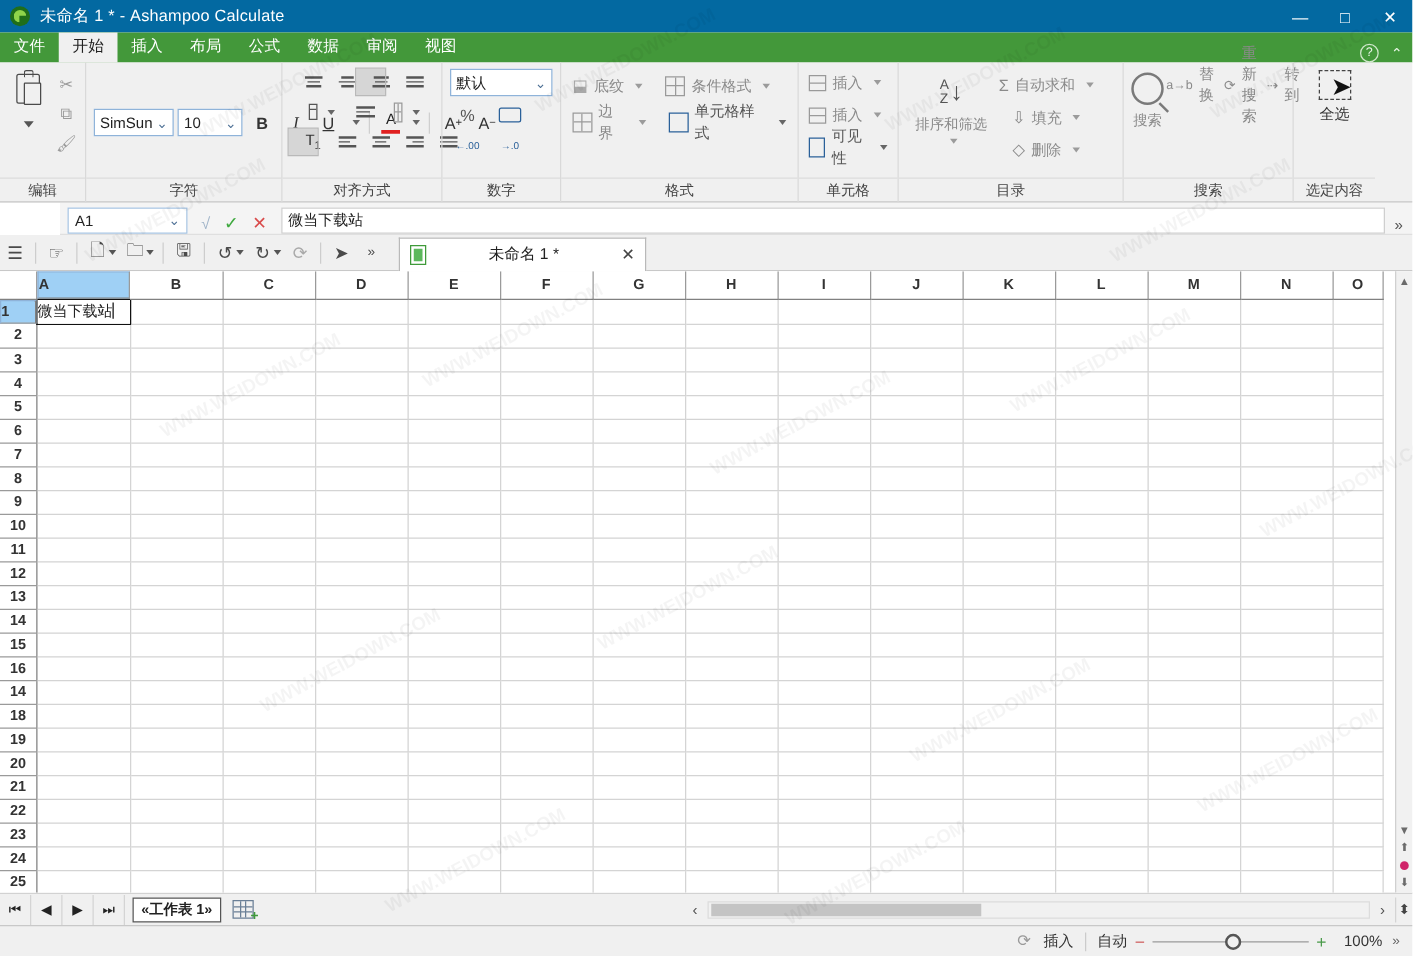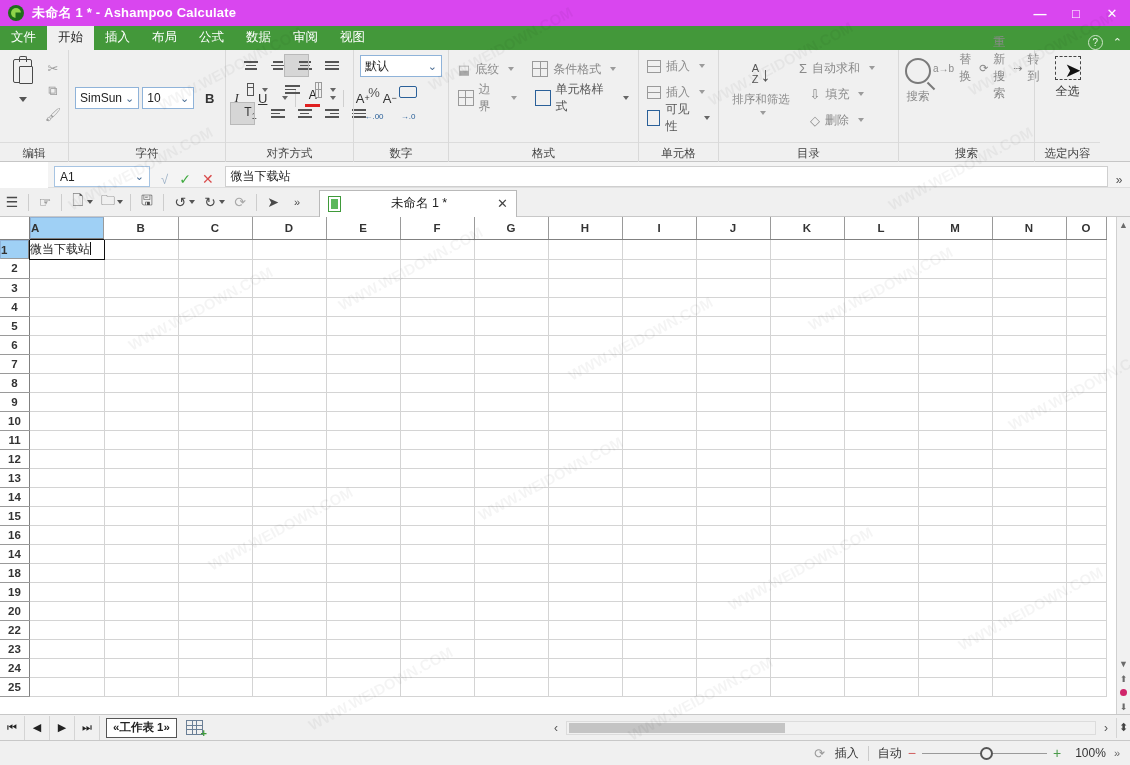--- a/index.html
+++ b/index.html
@@ -7,22 +7,22 @@
   body {
     width:1130px; height:765px; overflow:hidden;
     font-family:"Liberation Sans","DejaVu Sans",sans-serif;
     font-size:12px; color:#222; background:#fff;
     -webkit-font-smoothing:antialiased;
   }
   .app { position:relative; width:1130px; height:765px; display:flex; flex-direction:column; }
 
   
   .titlebar {
-    height:26px; background:#d946ef; display:flex; align-items:center;
-    color:#fff; flex:0 0 auto;font-weight:bold;
+    height:26px; background:#0369a1; display:flex; align-items:center;
+    color:#fff; flex:0 0 auto;
   }
   .app-logo {
     width:16px; height:16px; margin-left:8px; margin-right:8px;
     border-radius:50%; background:#1f6e1a; position:relative; flex:0 0 auto;
   }
   .app-logo::after{
     content:""; position:absolute; left:3px; top:3px; width:10px; height:10px;
     border-radius:50%; background:#8fd44a;
     clip-path: polygon(0 0,100% 0,100% 45%,45% 45%,45% 100%,0 100%);
   }
@@ -1019,20 +1019,38 @@
               <td class="cell" style="width: 74px;"></td>
               <td class="cell" style="width: 74px;"></td>
               <td class="cell" style="width: 74px;"></td>
               <td class="cell" style="width: 74px;"></td>
               <td class="cell" style="width: 74px;"></td>
               <td class="cell" style="width: 74px;"></td>
               <td class="cell" style="width: 74px;"></td>
               <td class="cell" style="width: 40px;"></td>
             </tr>
             <tr>
+              <th class="rowhead">21</th>
+              <td class="cell" style="width: 74px;"></td>
+              <td class="cell" style="width: 74px;"></td>
+              <td class="cell" style="width: 74px;"></td>
+              <td class="cell" style="width: 74px;"></td>
+              <td class="cell" style="width: 74px;"></td>
+              <td class="cell" style="width: 74px;"></td>
+              <td class="cell" style="width: 74px;"></td>
+              <td class="cell" style="width: 74px;"></td>
+              <td class="cell" style="width: 74px;"></td>
+              <td class="cell" style="width: 74px;"></td>
+              <td class="cell" style="width: 74px;"></td>
+              <td class="cell" style="width: 74px;"></td>
+              <td class="cell" style="width: 74px;"></td>
+              <td class="cell" style="width: 74px;"></td>
+              <td class="cell" style="width: 40px;"></td>
+            </tr>
+            <tr>
               <th class="rowhead">22</th>
               <td class="cell" style="width: 74px;"></td>
               <td class="cell" style="width: 74px;"></td>
               <td class="cell" style="width: 74px;"></td>
               <td class="cell" style="width: 74px;"></td>
               <td class="cell" style="width: 74px;"></td>
               <td class="cell" style="width: 74px;"></td>
               <td class="cell" style="width: 74px;"></td>
               <td class="cell" style="width: 74px;"></td>
               <td class="cell" style="width: 74px;"></td>

